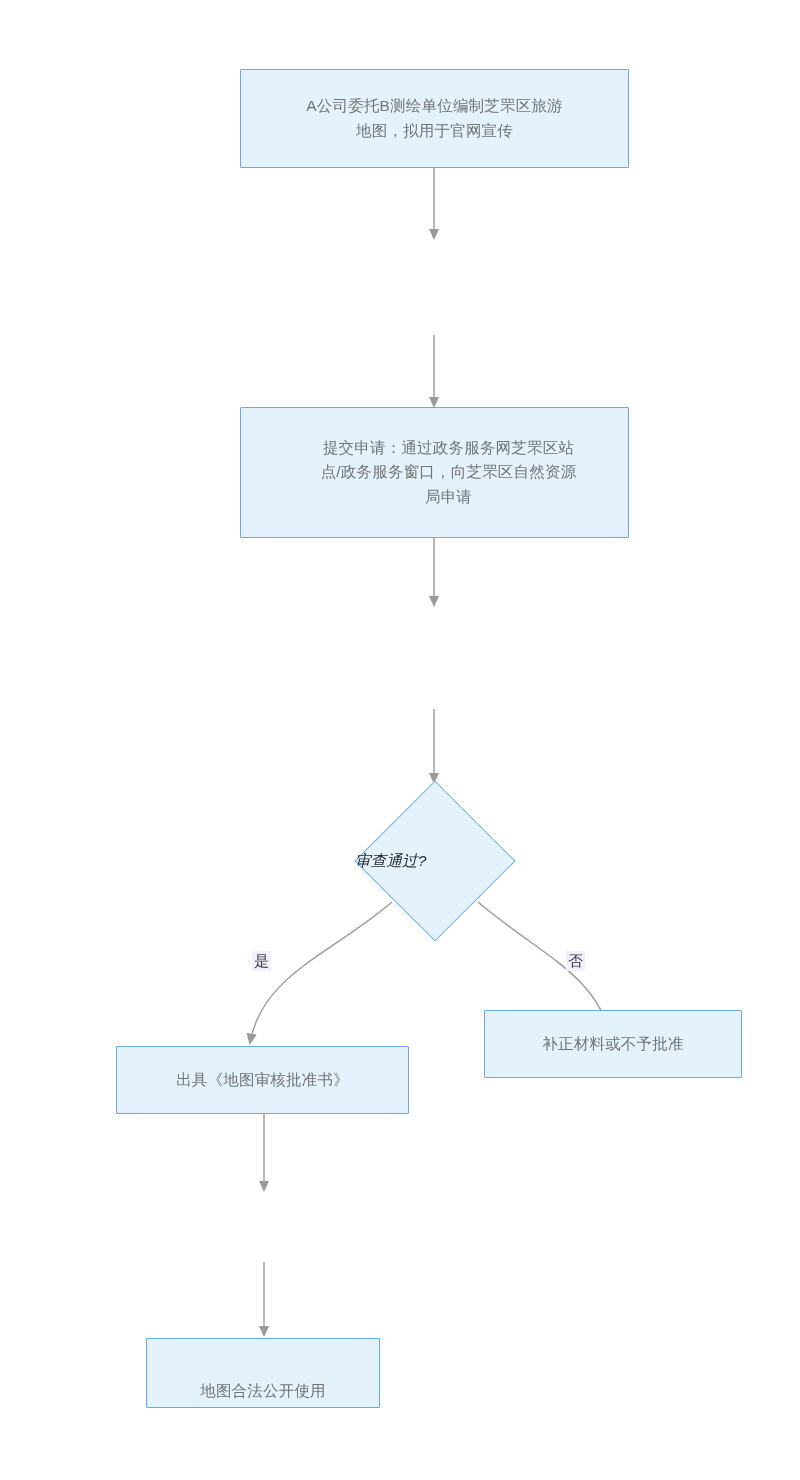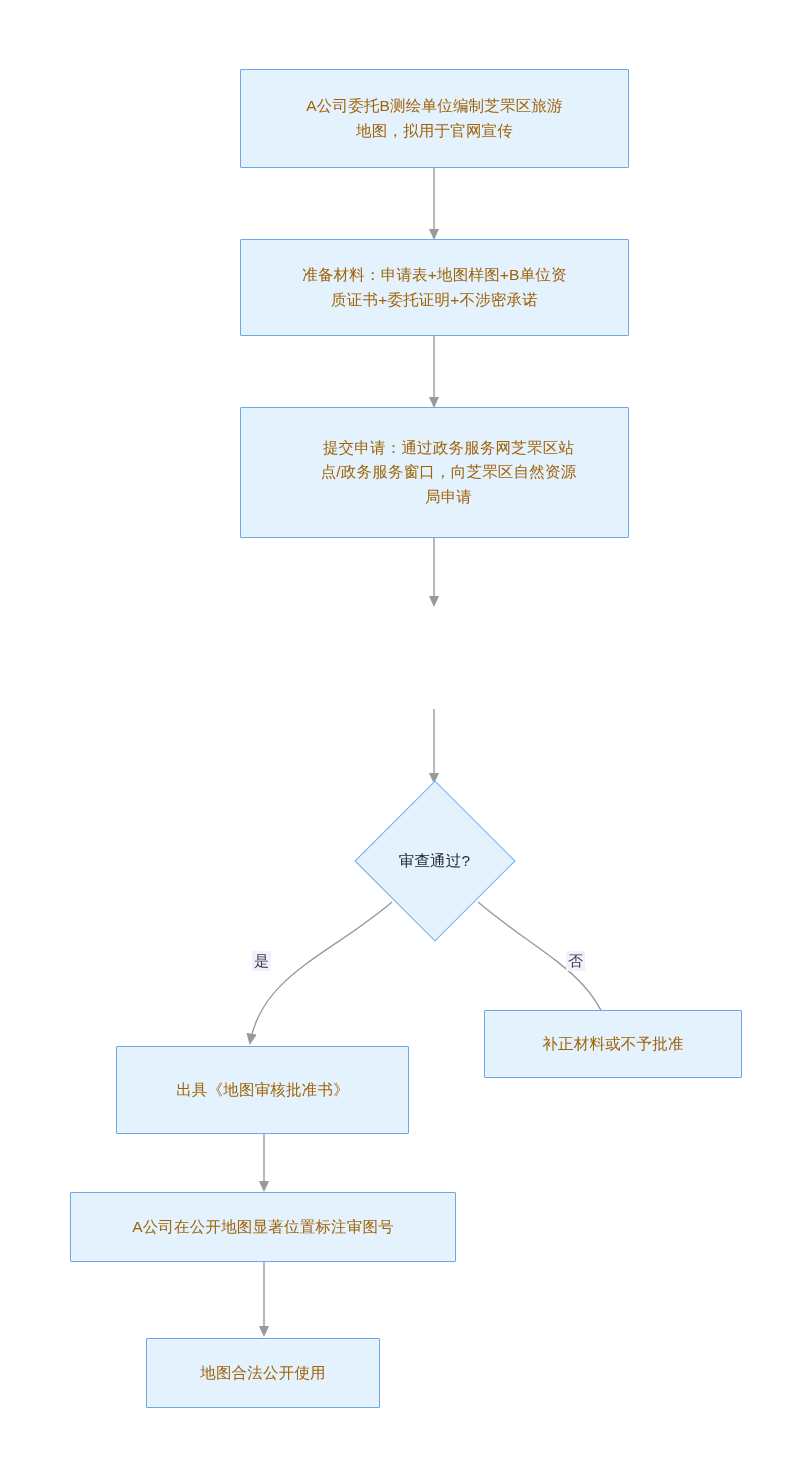--- a/index.html
+++ b/index.html
@@ -31,37 +31,38 @@
   .node {
     position: absolute;
     box-sizing: border-box;
     background: #e3f2fd;
     border: 1px solid #6aa9e9;
     border-radius: 1px;
     display: flex;
     align-items: center;
     justify-content: center;
     text-align: center;
-    color: #a16207;
+    color: #737373;
     font-size: 15.5px;
     line-height: 1.58;
     letter-spacing: 0.2px;
     padding: 4px 14px;
   }
   .node .txt {
     display: block;
     width: 100%;
     white-space: pre-line;
   }
   .decision {
     position: absolute;
     box-sizing: border-box;
     display: flex;
     align-items: center;
-    justify-content: center;
+    justify-content: flex-start;
+    font-style: italic;
   }
   .decision .dia {
     position: absolute;
     left: 50%;
     top: 50%;
     background: #e3f2fd;
     border: 1px solid #6aa9e9;
     transform: translate(-50%, -50%) rotate(45deg);
   }
   .decision .txt {
@@ -104,50 +105,43 @@
       <path d="M 264 1113 L 264 1190"></path>
       <path d="M 264 1262 L 264 1335"></path>
     </g>
   </svg>
 
   <div class="node" style="left:240px; top:69px; width:389px; height:99px;">
     <span class="txt">A公司委托B测绘单位编制芝罘区旅游
 地图，拟用于官网宣传</span>
   </div>
 
-  <div class="node" style="left:240px; top:239px; width:389px; height:97px;">
-    <span class="txt">准备材料：申请表+地图样图+B单位资
-质证书+委托证明+不涉密承诺</span>
-  </div>
 
   <div class="node" style="left:240px; top:407px; width:389px; height:131px;padding-left:42px;">
     <span class="txt">提交申请：通过政务服务网芝罘区站
 点/政务服务窗口，向芝罘区自然资源
 局申请</span>
   </div>
 
 
   <div class="decision" style="left:355px; top:782px; width:159px; height:158px;">
     <span class="dia" style="width:112px; height:112px;"></span>
     <span class="txt">审查通过?</span>
   </div>
 
-  <div class="node" style="left:116px; top:1046px; width:293px; height:88px;">
+  <div class="node" style="left:116px; top:1046px; width:293px; height:68px;">
     <span class="txt">出具《地图审核批准书》</span>
   </div>
 
   <div class="node" style="left:484px; top:1010px; width:258px; height:68px;">
     <span class="txt">补正材料或不予批准</span>
   </div>
 
-  <div class="node" style="left:70px; top:1192px; width:386px; height:70px;">
-    <span class="txt">A公司在公开地图显著位置标注审图号</span>
-  </div>
 
-  <div class="node" style="left:146px; top:1338px; width:234px; height:70px;">
+  <div class="node" style="left:146px; top:1338px; width:234px; height:70px;align-items:flex-end;">
     <span class="txt">地图合法公开使用</span>
   </div>
 
   <div class="edge-label" style="left:252px; top:951px;">是</div>
 
   <div class="edge-label" style="left:566px; top:951px;">否</div>
 
 </div>
 
 </body></html>

